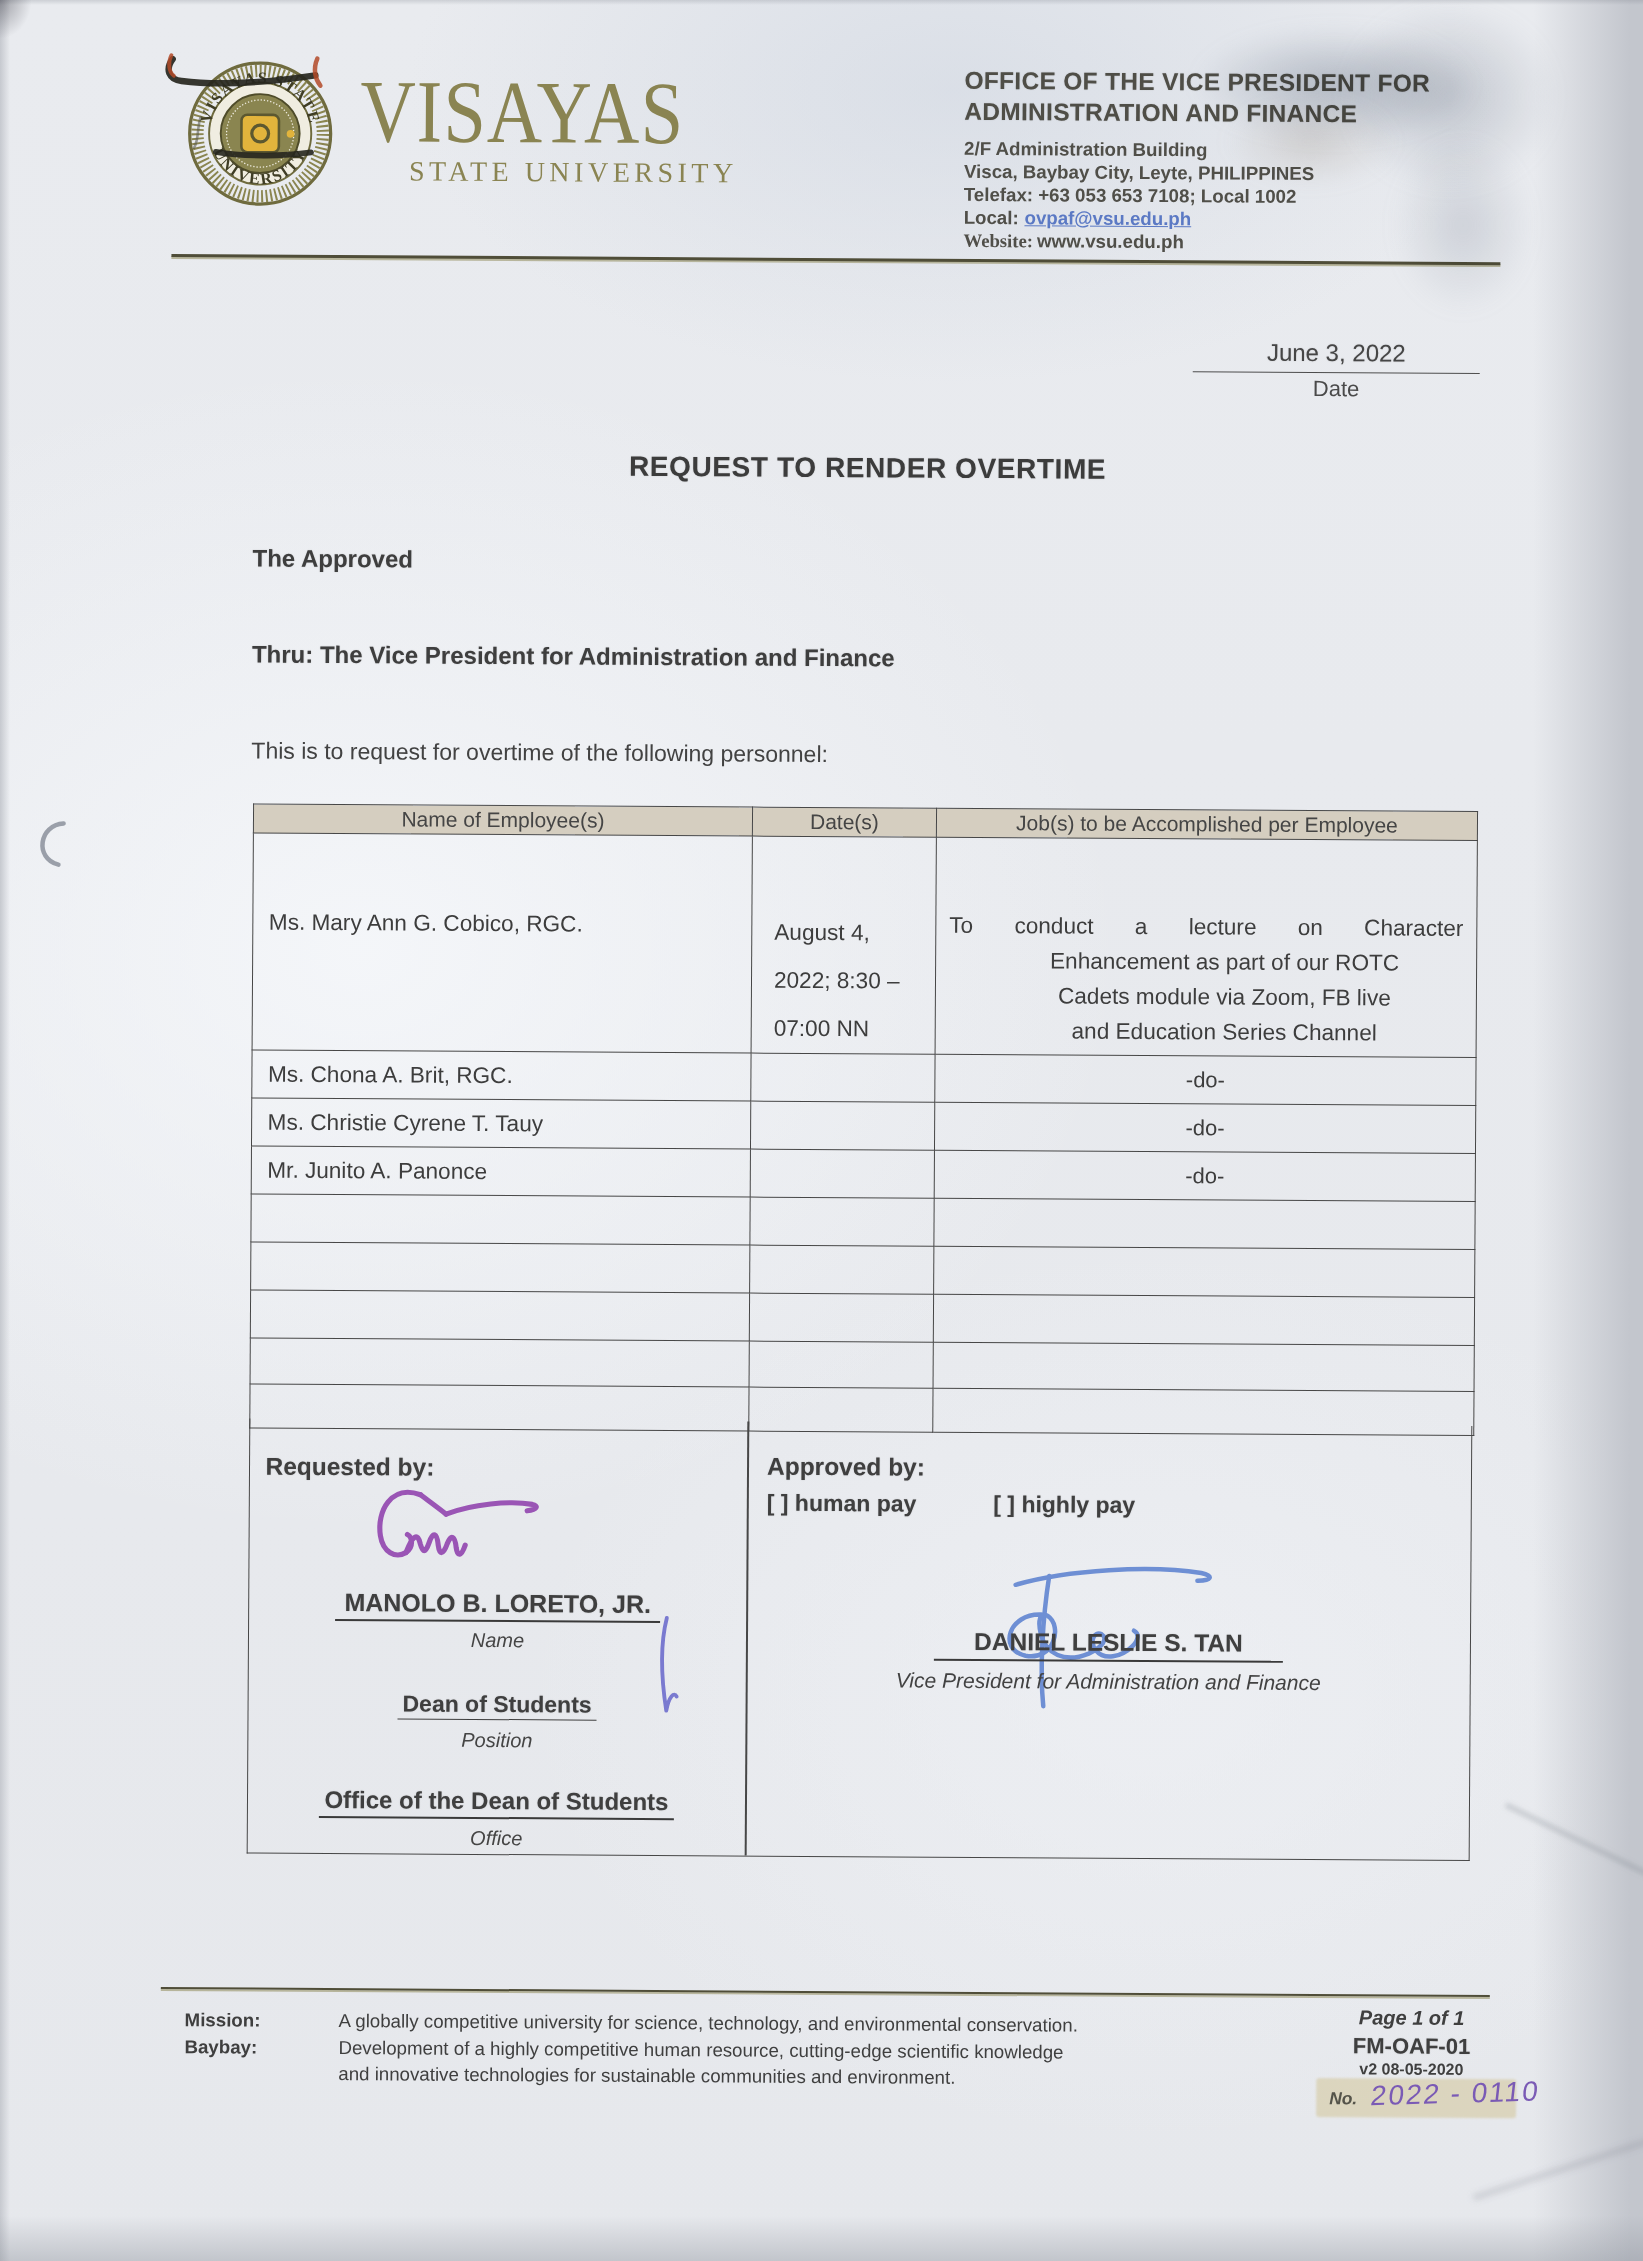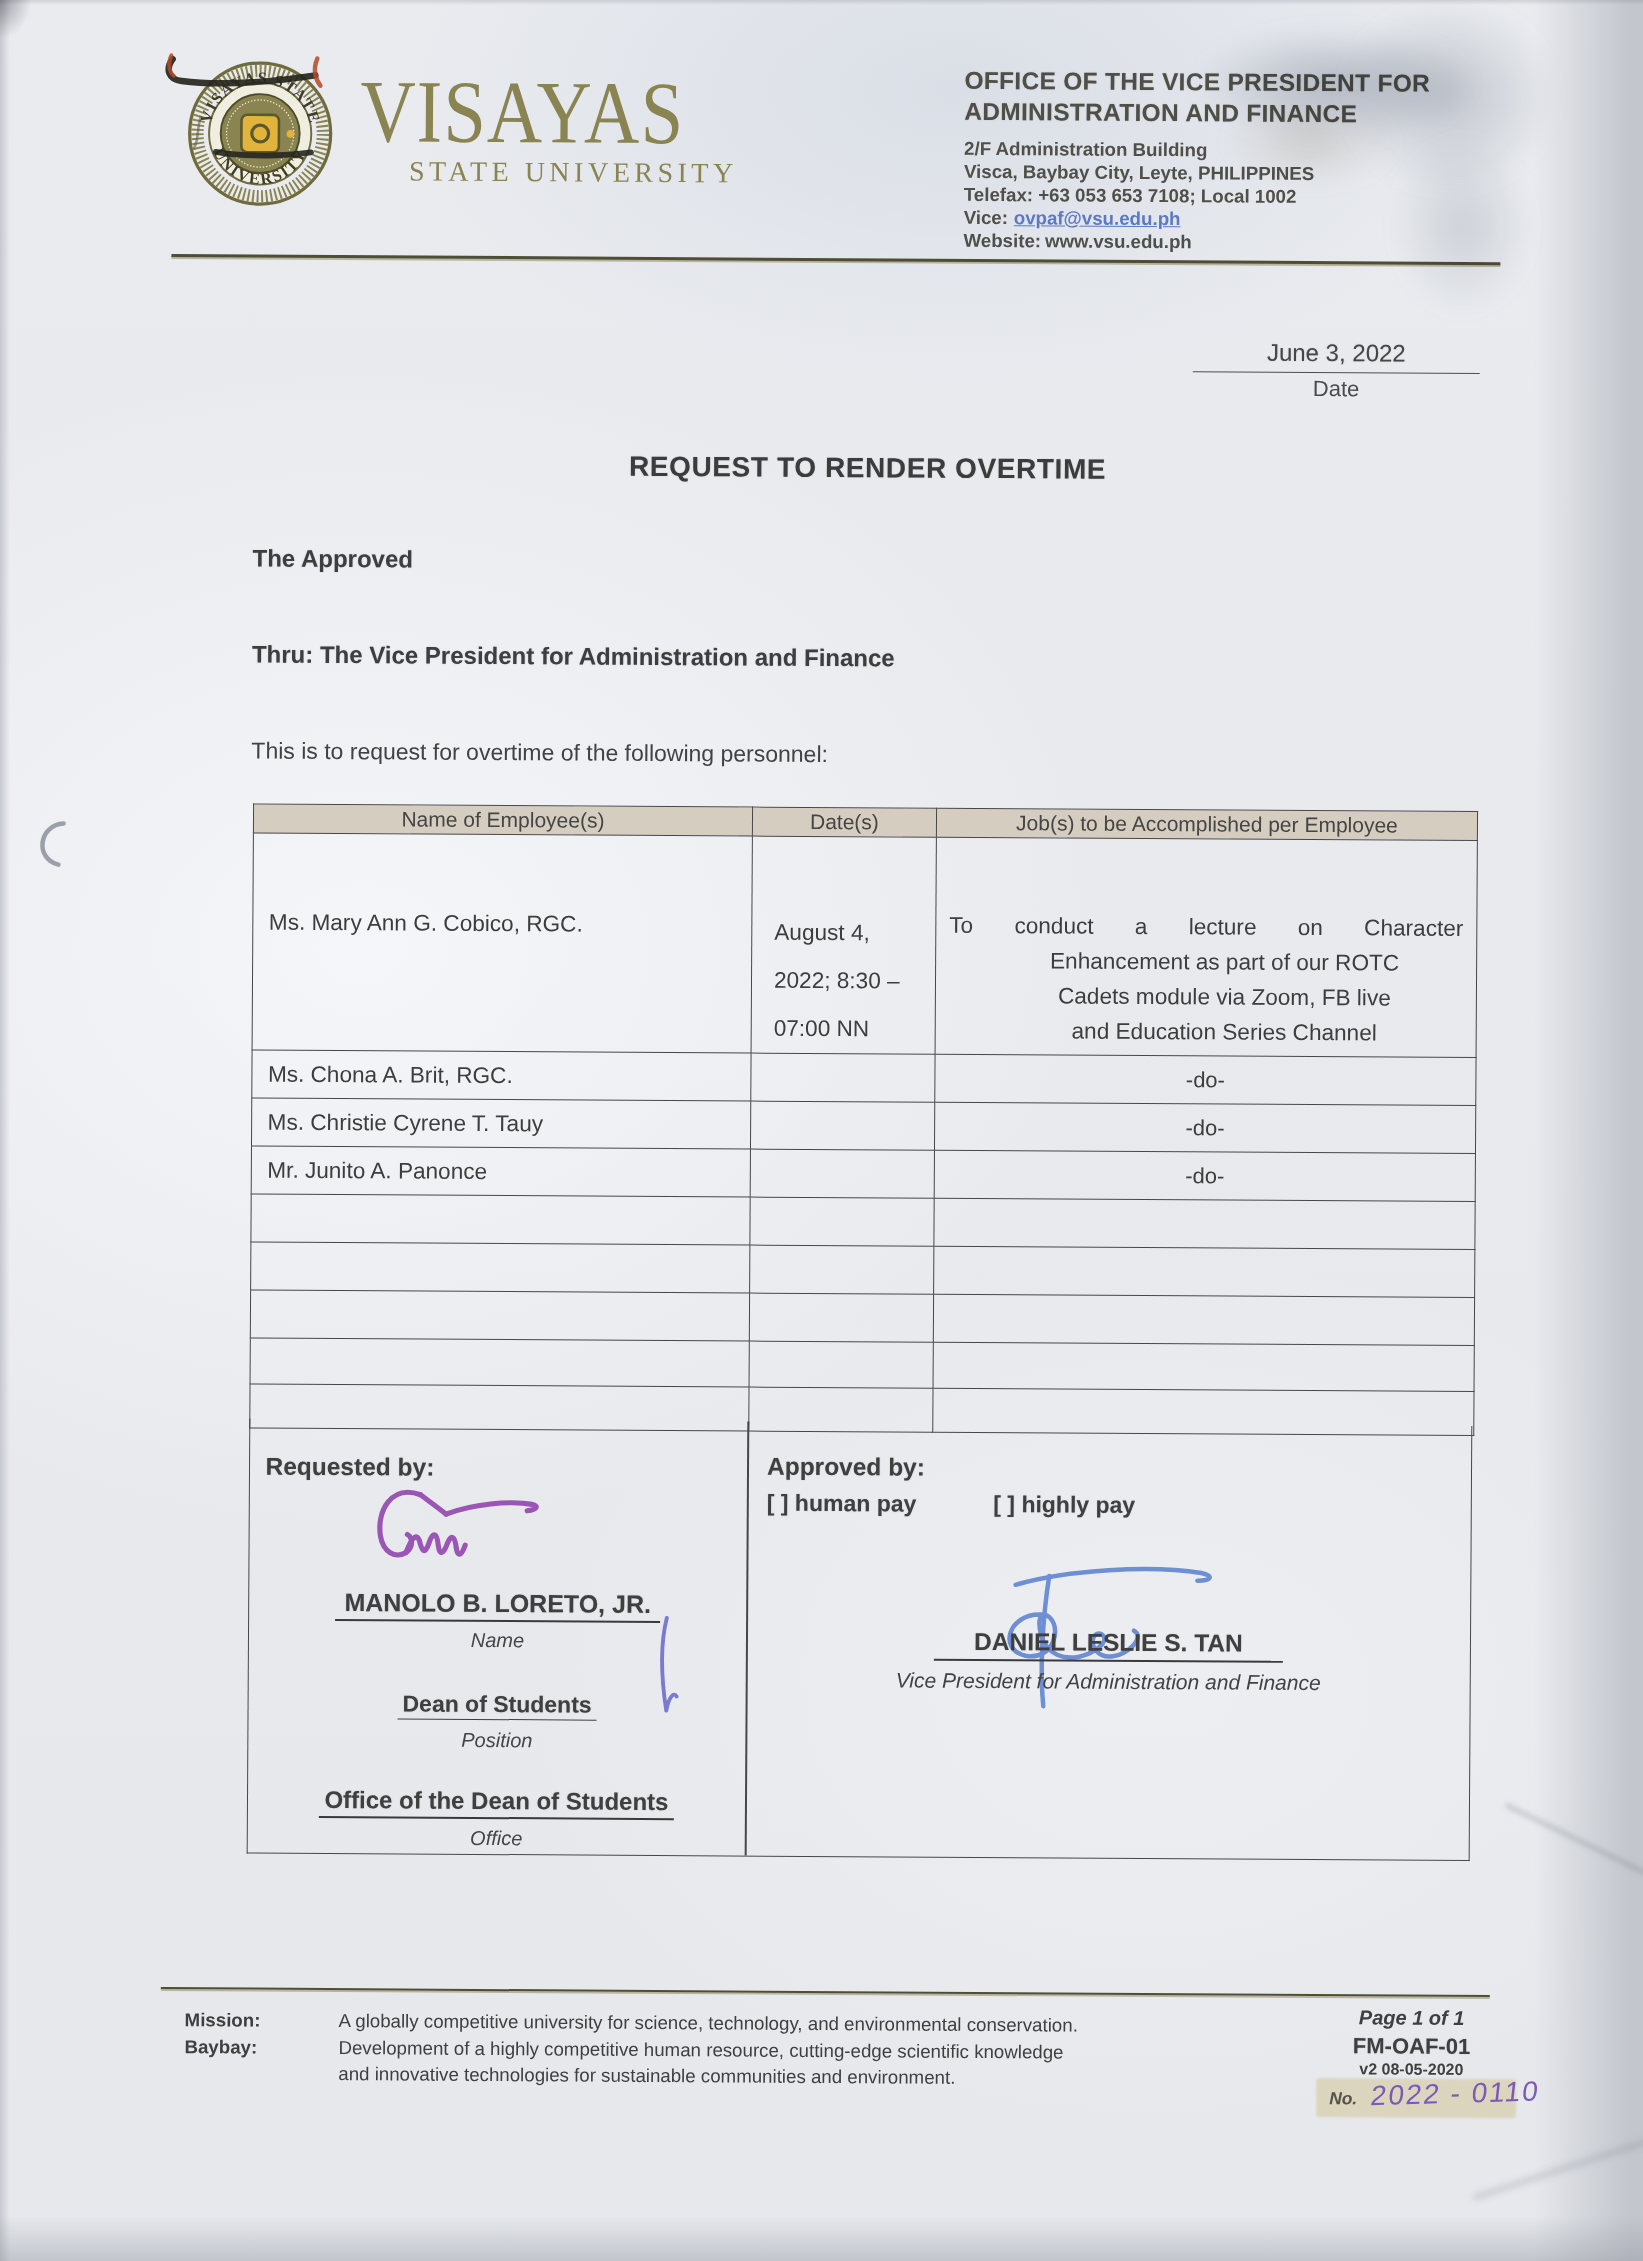--- a/index.html
+++ b/index.html
@@ -85,24 +85,24 @@
 
     <div class="a wordmark" style="left:361px;top:70px;font-size:89px;letter-spacing:1.3px;transform:scaleX(.86);transform-origin:left top;">VISAYAS</div>
     <div class="a wordmark" style="left:410px;top:160px;font-size:28px;letter-spacing:4.5px;">STATE UNIVERSITY</div>
 
     <div class="a office-title tx" style="left:965px;top:66px;">OFFICE OF THE VICE PRESIDENT FOR</div>
     <div class="a office-title tx" style="left:965px;top:97px;">ADMINISTRATION AND FINANCE</div>
     <div class="a office-line" style="left:965px;top:137px;">2/F Administration Building</div>
     <div class="a office-line" style="left:965px;top:160px;">Visca, Baybay City, Leyte, PHILIPPINES</div>
     <div class="a office-line" style="left:965px;top:183px;">Telefax: +63 053 653 7108; Local 1002</div>
     <div class="a office-line" style="left:965px;top:206px;">
-      <span style="padding-right:5.8px;">Vice:</span><span class="email-link">ovpaf@vsu.edu.ph</span>
+      <span style="padding-right:5.8px;">Local:</span><span class="email-link">ovpaf@vsu.edu.ph</span>
     </div>
     <div class="a office-line" style="left:965px;top:229px;">
-      <span style="padding-right:4px;">Website:</span><span>www.vsu.edu.ph</span>
+      <span style="padding-right:4px;font-family:Liberation Serif, serif;">Website:</span><span>www.vsu.edu.ph</span>
     </div>
 
     <div class="a hr-olive" style="left:173px;top:258px;width:1329px;"></div>
 
     <div class="a" style="left:1195px;top:336px;width:287px;">
       <div class="center tx" style="font-size:24px;color:#464646;padding-bottom:5.2px;border-bottom:1.9px solid #4d4d4d;">June 3, 2022</div>
       <div class="center" style="font-size:22px;color:#4a4a4a;margin-top:2.6px;">Date</div>
     </div>
 
     <div class="a doc-title center tx" style="left:574px;top:452px;width:593px;">REQUEST TO RENDER OVERTIME</div>

